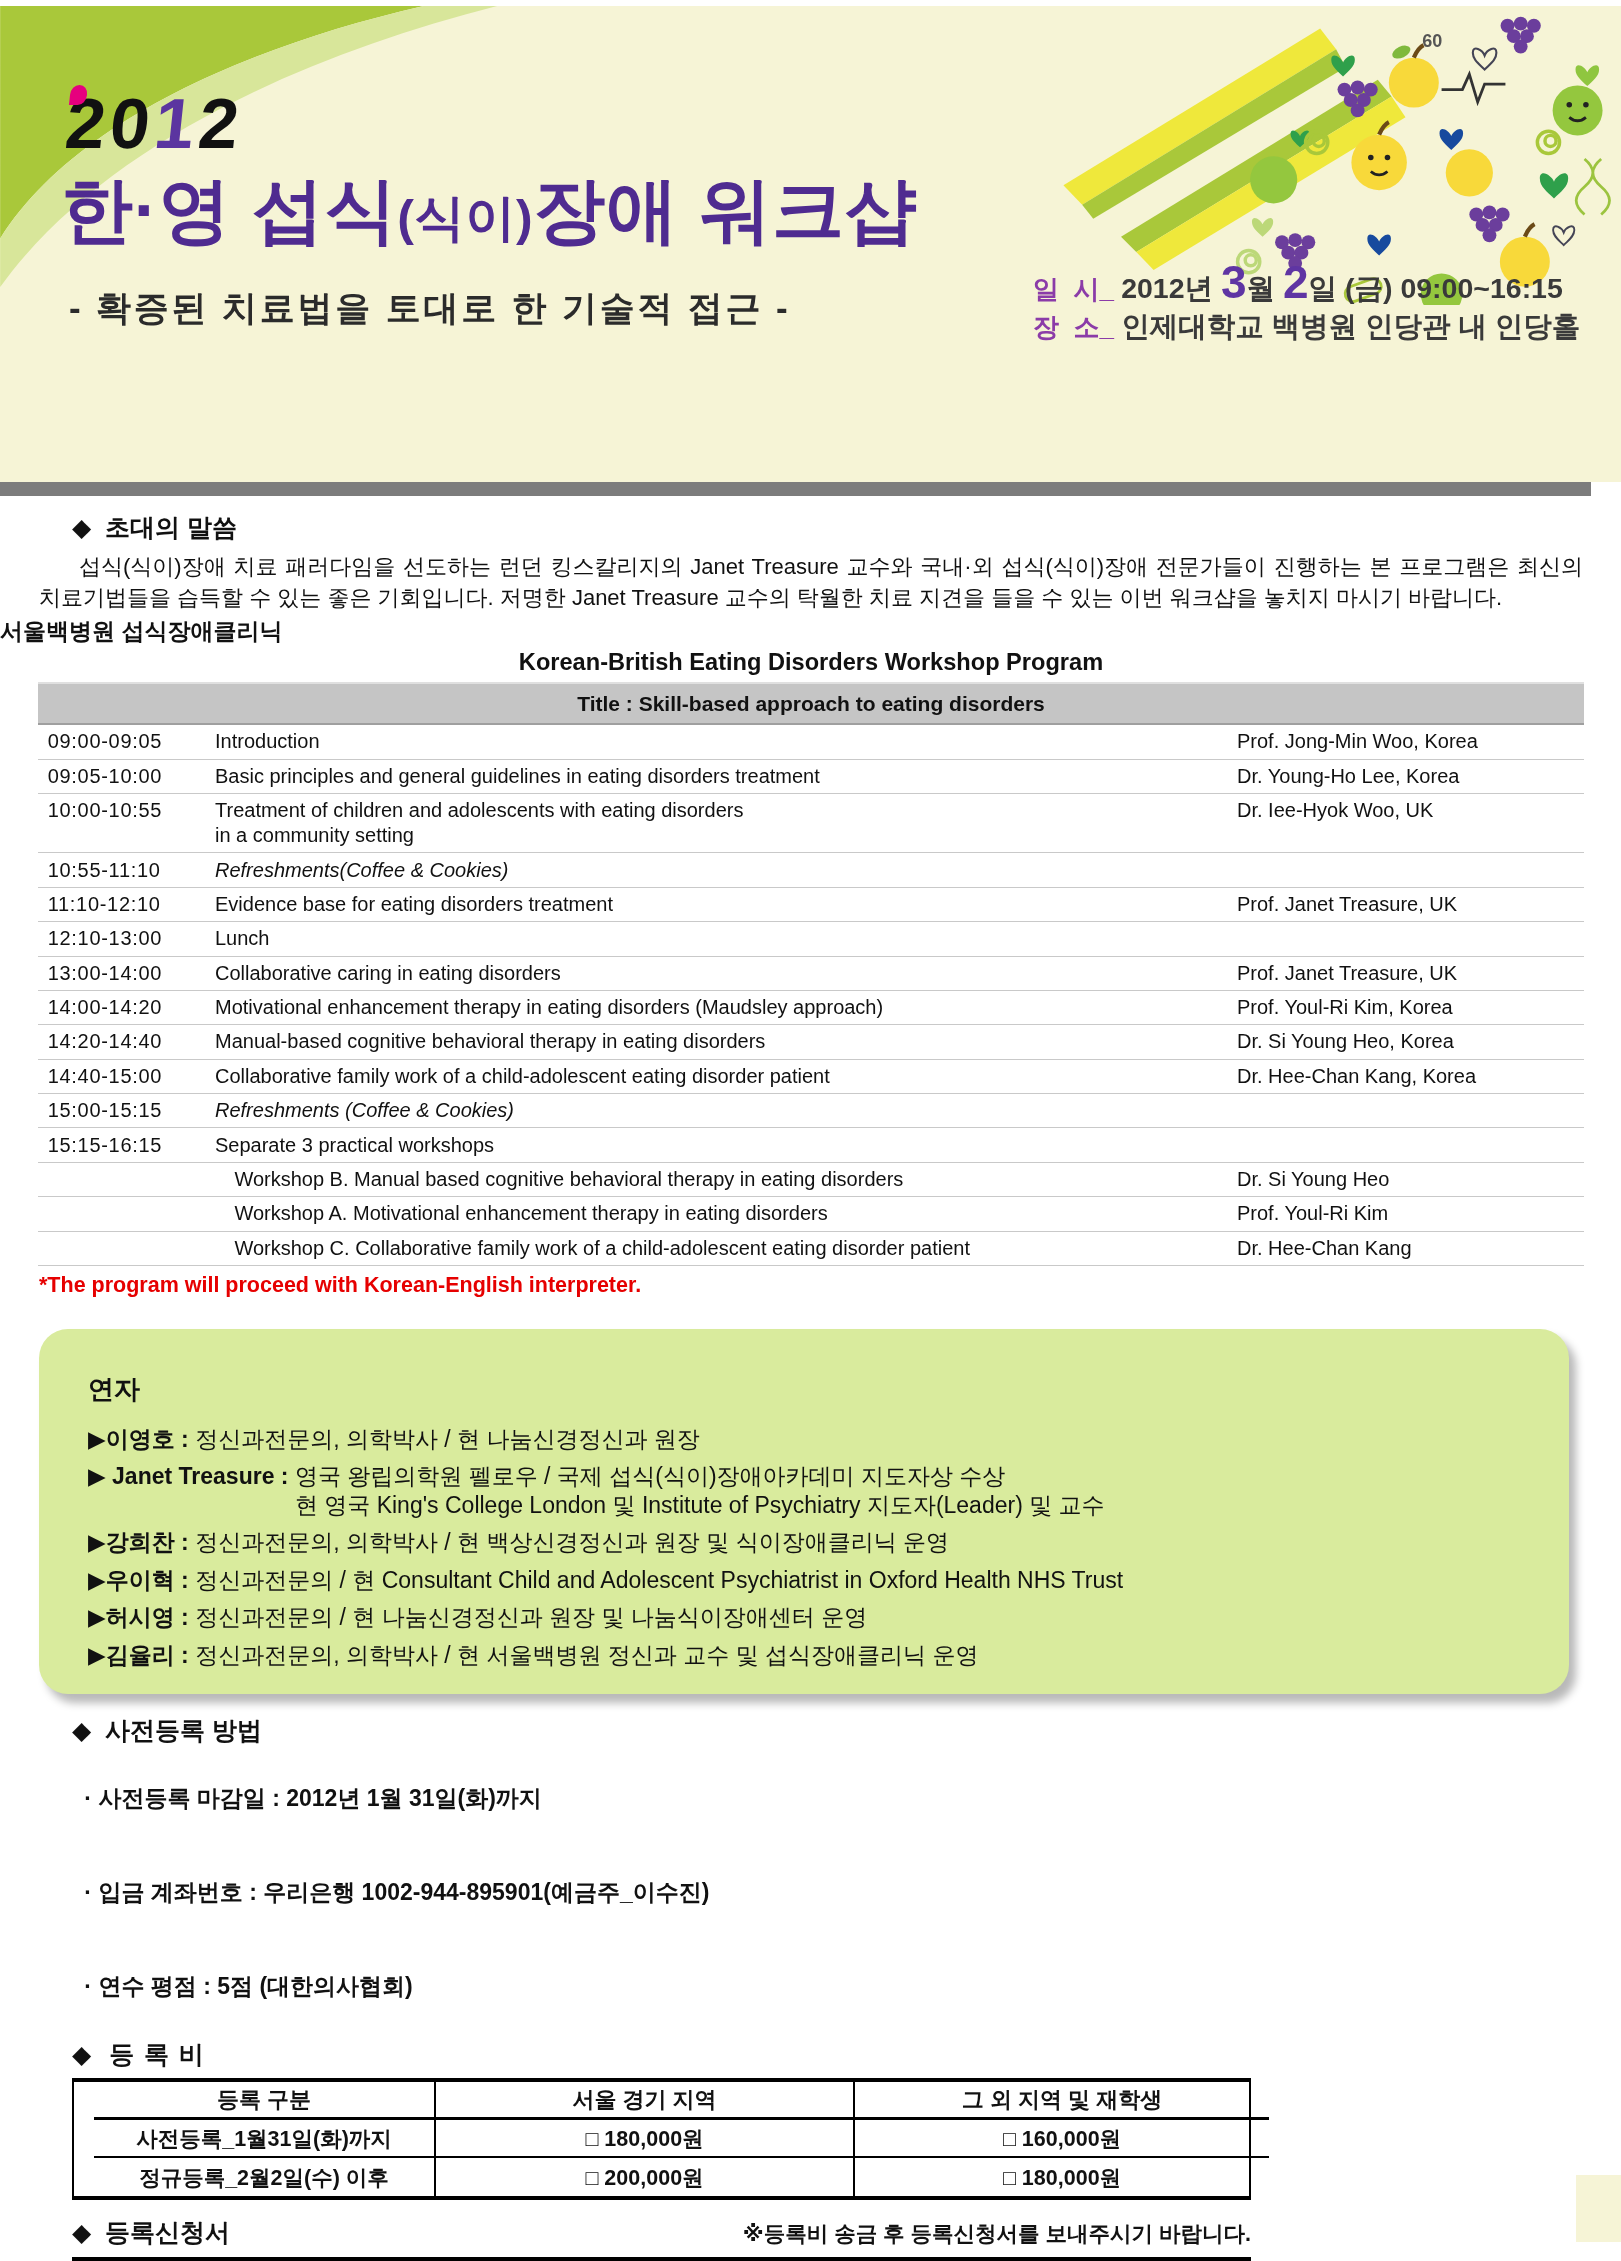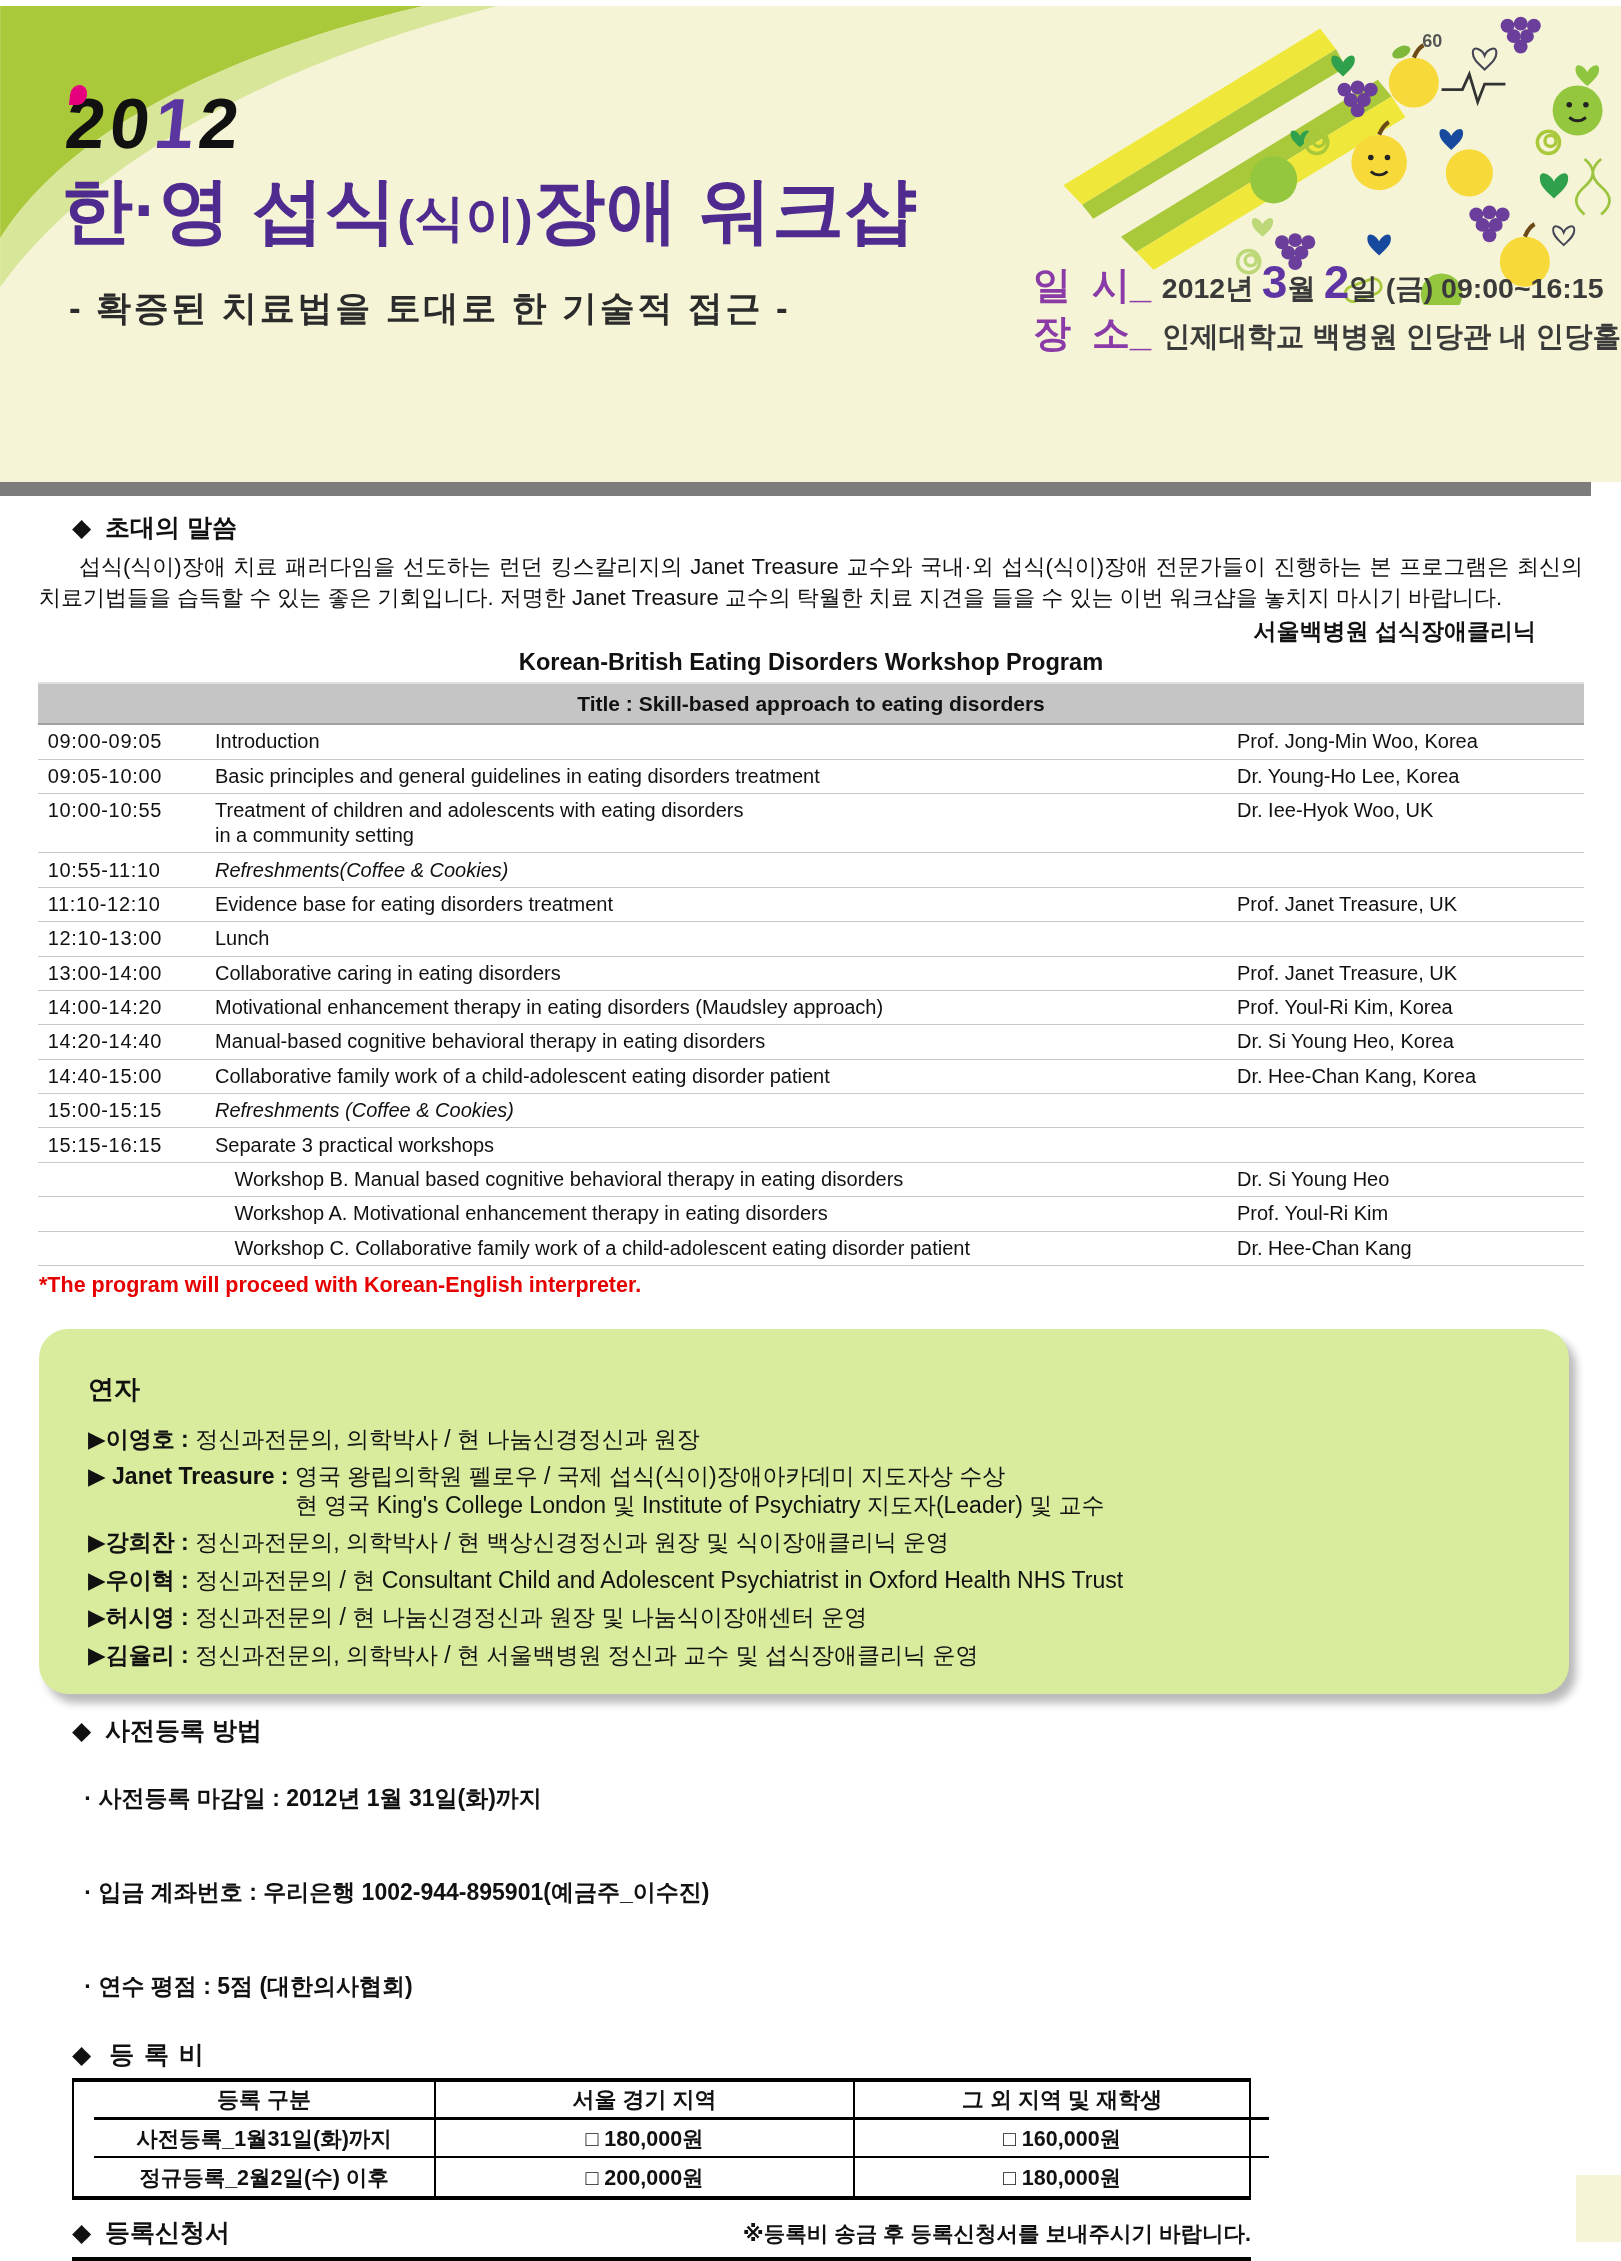--- a/index.html
+++ b/index.html
@@ -17,32 +17,32 @@
   .y-purple { color:#5b35a0; }
   .y-dot { position:absolute; left:1.4px; top:-2.8px; width:16.7px; height:19.4px;
            background:#e6007e; border-radius:50% 50% 50% 0; }
   .main-title { position:absolute; left:61px; top:165px; font-size:72px; font-weight:800;
                 color:#4f2b90; letter-spacing:0.7px; line-height:1.1; white-space:nowrap; }
   .main-title .paren { font-size:50px; }
   .subtitle { position:absolute; left:69px; top:279px; font-size:35px; font-weight:700;
               color:#2b2b2b; letter-spacing:2.8px; white-space:nowrap; }
   .header-info { position:absolute; left:1033px; top:249px; }
   .info-line { height:53px; display:flex; align-items:baseline; white-space:pre; }
-  .info-label { color:#8b3ba8; font-size:38px; font-weight:700; }
+  .info-label { color:#8b3ba8; font-size:26px; font-weight:700; }
   .info-text  { color:#3a3a3a; font-size:28.5px; font-weight:600; }
   .info-big   { color:#5f35a3; font-size:46px; font-weight:700; }
   .gray-band { height:14px; width:1591px; background:#7c7c7c; }
   
   .sec-heading { font-size:25px; font-weight:800; white-space:pre; }
   
   .invite { margin-top:15.3px; }
   .invite .sec-heading { margin-left:72px; }
   .invite-body { margin:7px 39px 0; text-align:justify; text-indent:40px;
                  font-size:22px; line-height:31px; font-weight:500; }
-  .signature { text-align:right; margin:2.8px 86px 0 0; font-size:23px; font-weight:600; }
+  .signature { margin:2.8px 86px 0 0; font-size:23px; font-weight:600; }
   
   .program-title { text-align:center; font-size:23.6px; font-weight:800; margin-top:2.8px; }
   .ptable { margin:5.6px 38px 0; }
   .ptitle { background:#c5c5c5; border-top:2.1px solid #e0e0e0; border-bottom:2.1px solid #9f9f9f;
             text-align:center; font-weight:800; font-size:21px; padding:7.6px 0; }
   .prow { display:flex; align-items:flex-start; border-bottom:1.4px solid #c9c9c9;
           padding:4.2px 0; font-size:20px; line-height:25px; }
   .ptime { width:177px; padding-left:9.7px; letter-spacing:0.7px; flex:none; }
   .ptopic { flex:1; white-space:pre-line; }
   .pspeaker { width:347px; flex:none; }

